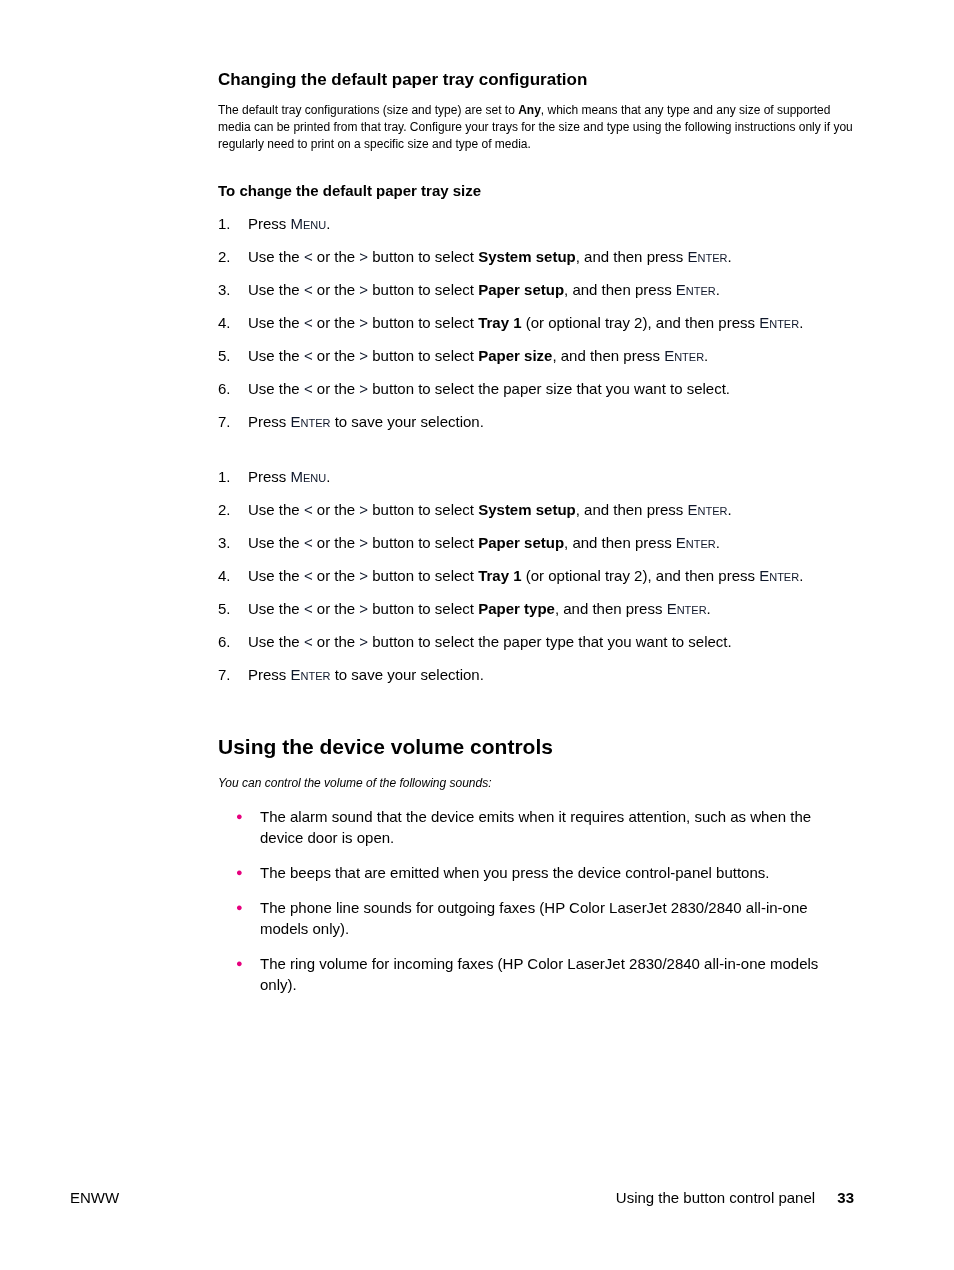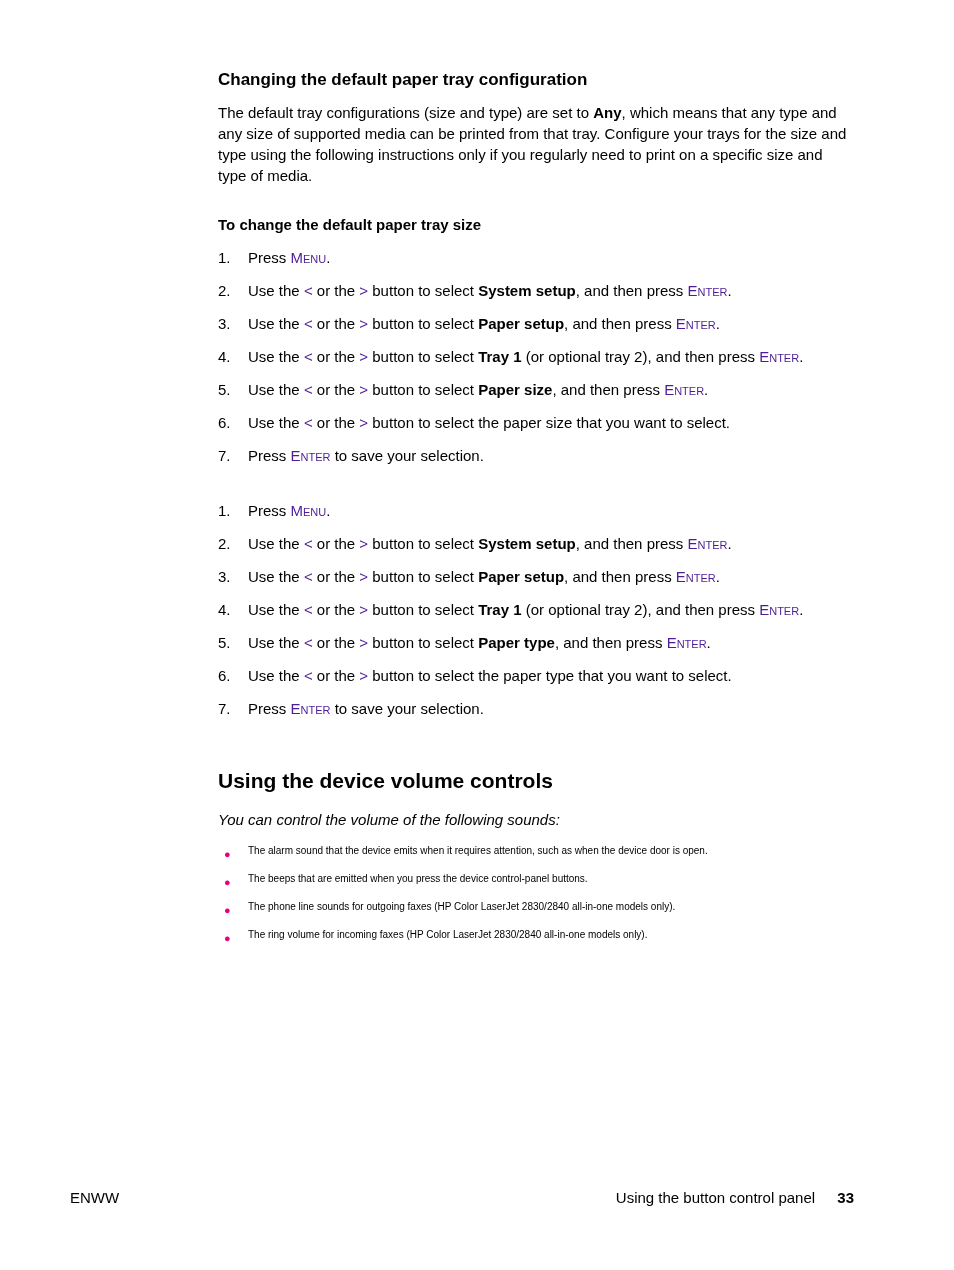--- a/index.html
+++ b/index.html
@@ -20,21 +20,21 @@
       font-size: 17px;
       font-weight: bold;
       margin: 0 0 12px 0;
     }
     h2.section-heading-large {
       font-size: 21px;
       font-weight: bold;
       margin: 50px 0 16px 0;
     }
     p.body-text {
-      font-size: 15px;
+      font-size: 12px;
       line-height: 1.4;
       margin: 0 0 30px 0;
     }
     p.sub-heading {
       font-size: 15px;
       font-weight: bold;
       margin: 0 0 14px 0;
     }
     ol.steps {
       font-size: 15px;
@@ -49,40 +49,40 @@
       margin-bottom: 12px;
       padding-left: 30px;
       position: relative;
     }
     ol.steps li::before {
       content: counter(step) ".";
       position: absolute;
       left: 0;
     }
     ul.bullets {
-      font-size: 10px;
+      font-size: 15px;
       line-height: 1.4;
       list-style: none;
       padding-left: 0;
-      margin: 0;
+      margin: 12px;
     }
     ul.bullets li {
       position: relative;
       padding-left: 30px;
       margin-bottom: 14px;
     }
     ul.bullets li::before {
       content: "●";
       color: #e6007e;
       font-size: 11px;
       position: absolute;
       left: 6px;
       top: 3px;
     }
-    .pink { color: #4c1d95; }
+    .pink { color: #0f172a; }
     .smallcaps { font-variant: small-caps; }
     b { font-weight: bold; }
     .footer {
       position: absolute;
       bottom: 64px;
       left: 70px;
       right: 100px;
       font-size: 15px;
     }
     .footer-left { float: left; }

